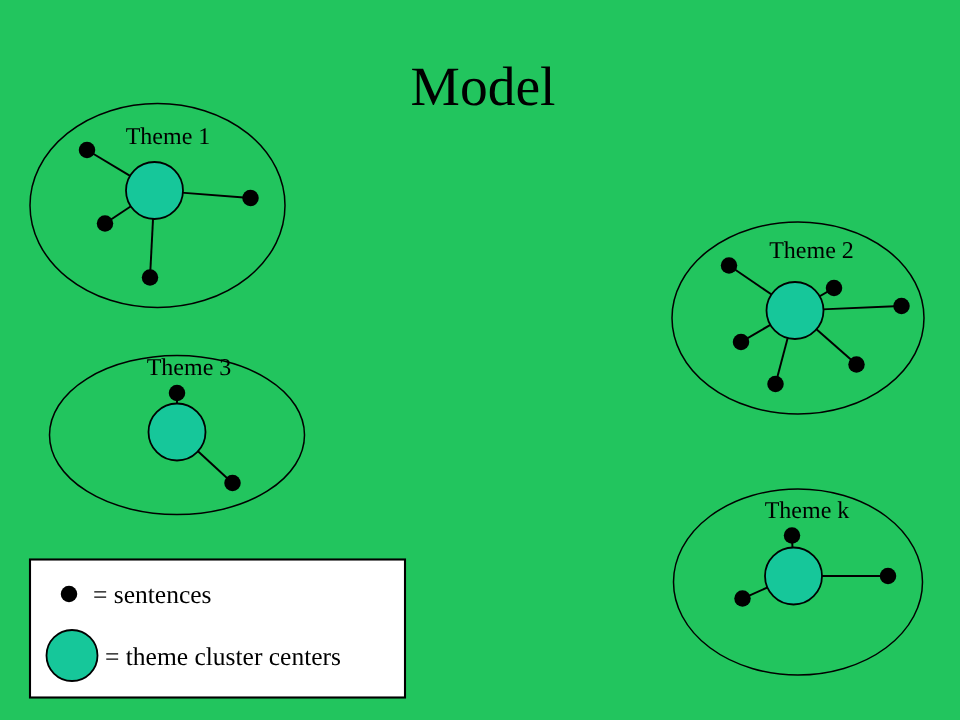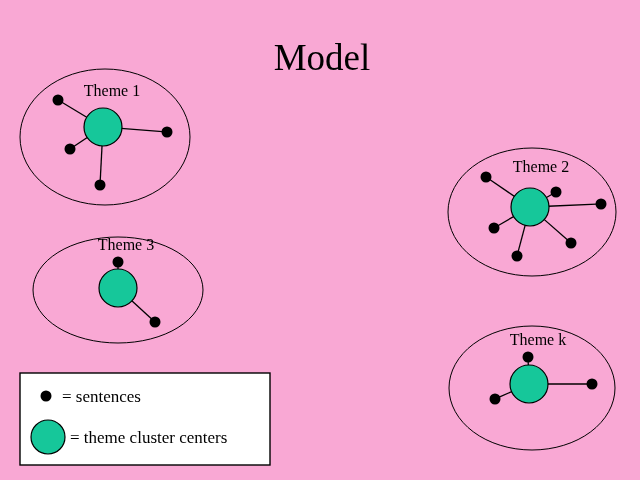--- a/index.html
+++ b/index.html
@@ -13,21 +13,21 @@
     height: 480px;
     position: relative;
     overflow: hidden;
     font-family: "Liberation Serif", "DejaVu Serif", serif;
   }
   #slide {
     position: absolute;
     left: 0; top: 0;
     width: 640px;
     height: 480px;
-    background: #f9a8d4;
+    background: #22c55e;
   }
   svg#diagram {
     position: absolute;
     left: 0; top: 0;
     width: 640px;
     height: 480px;
     display: block;
   }
   .slide-title {
     font-family: "Liberation Serif", "DejaVu Serif", serif;

